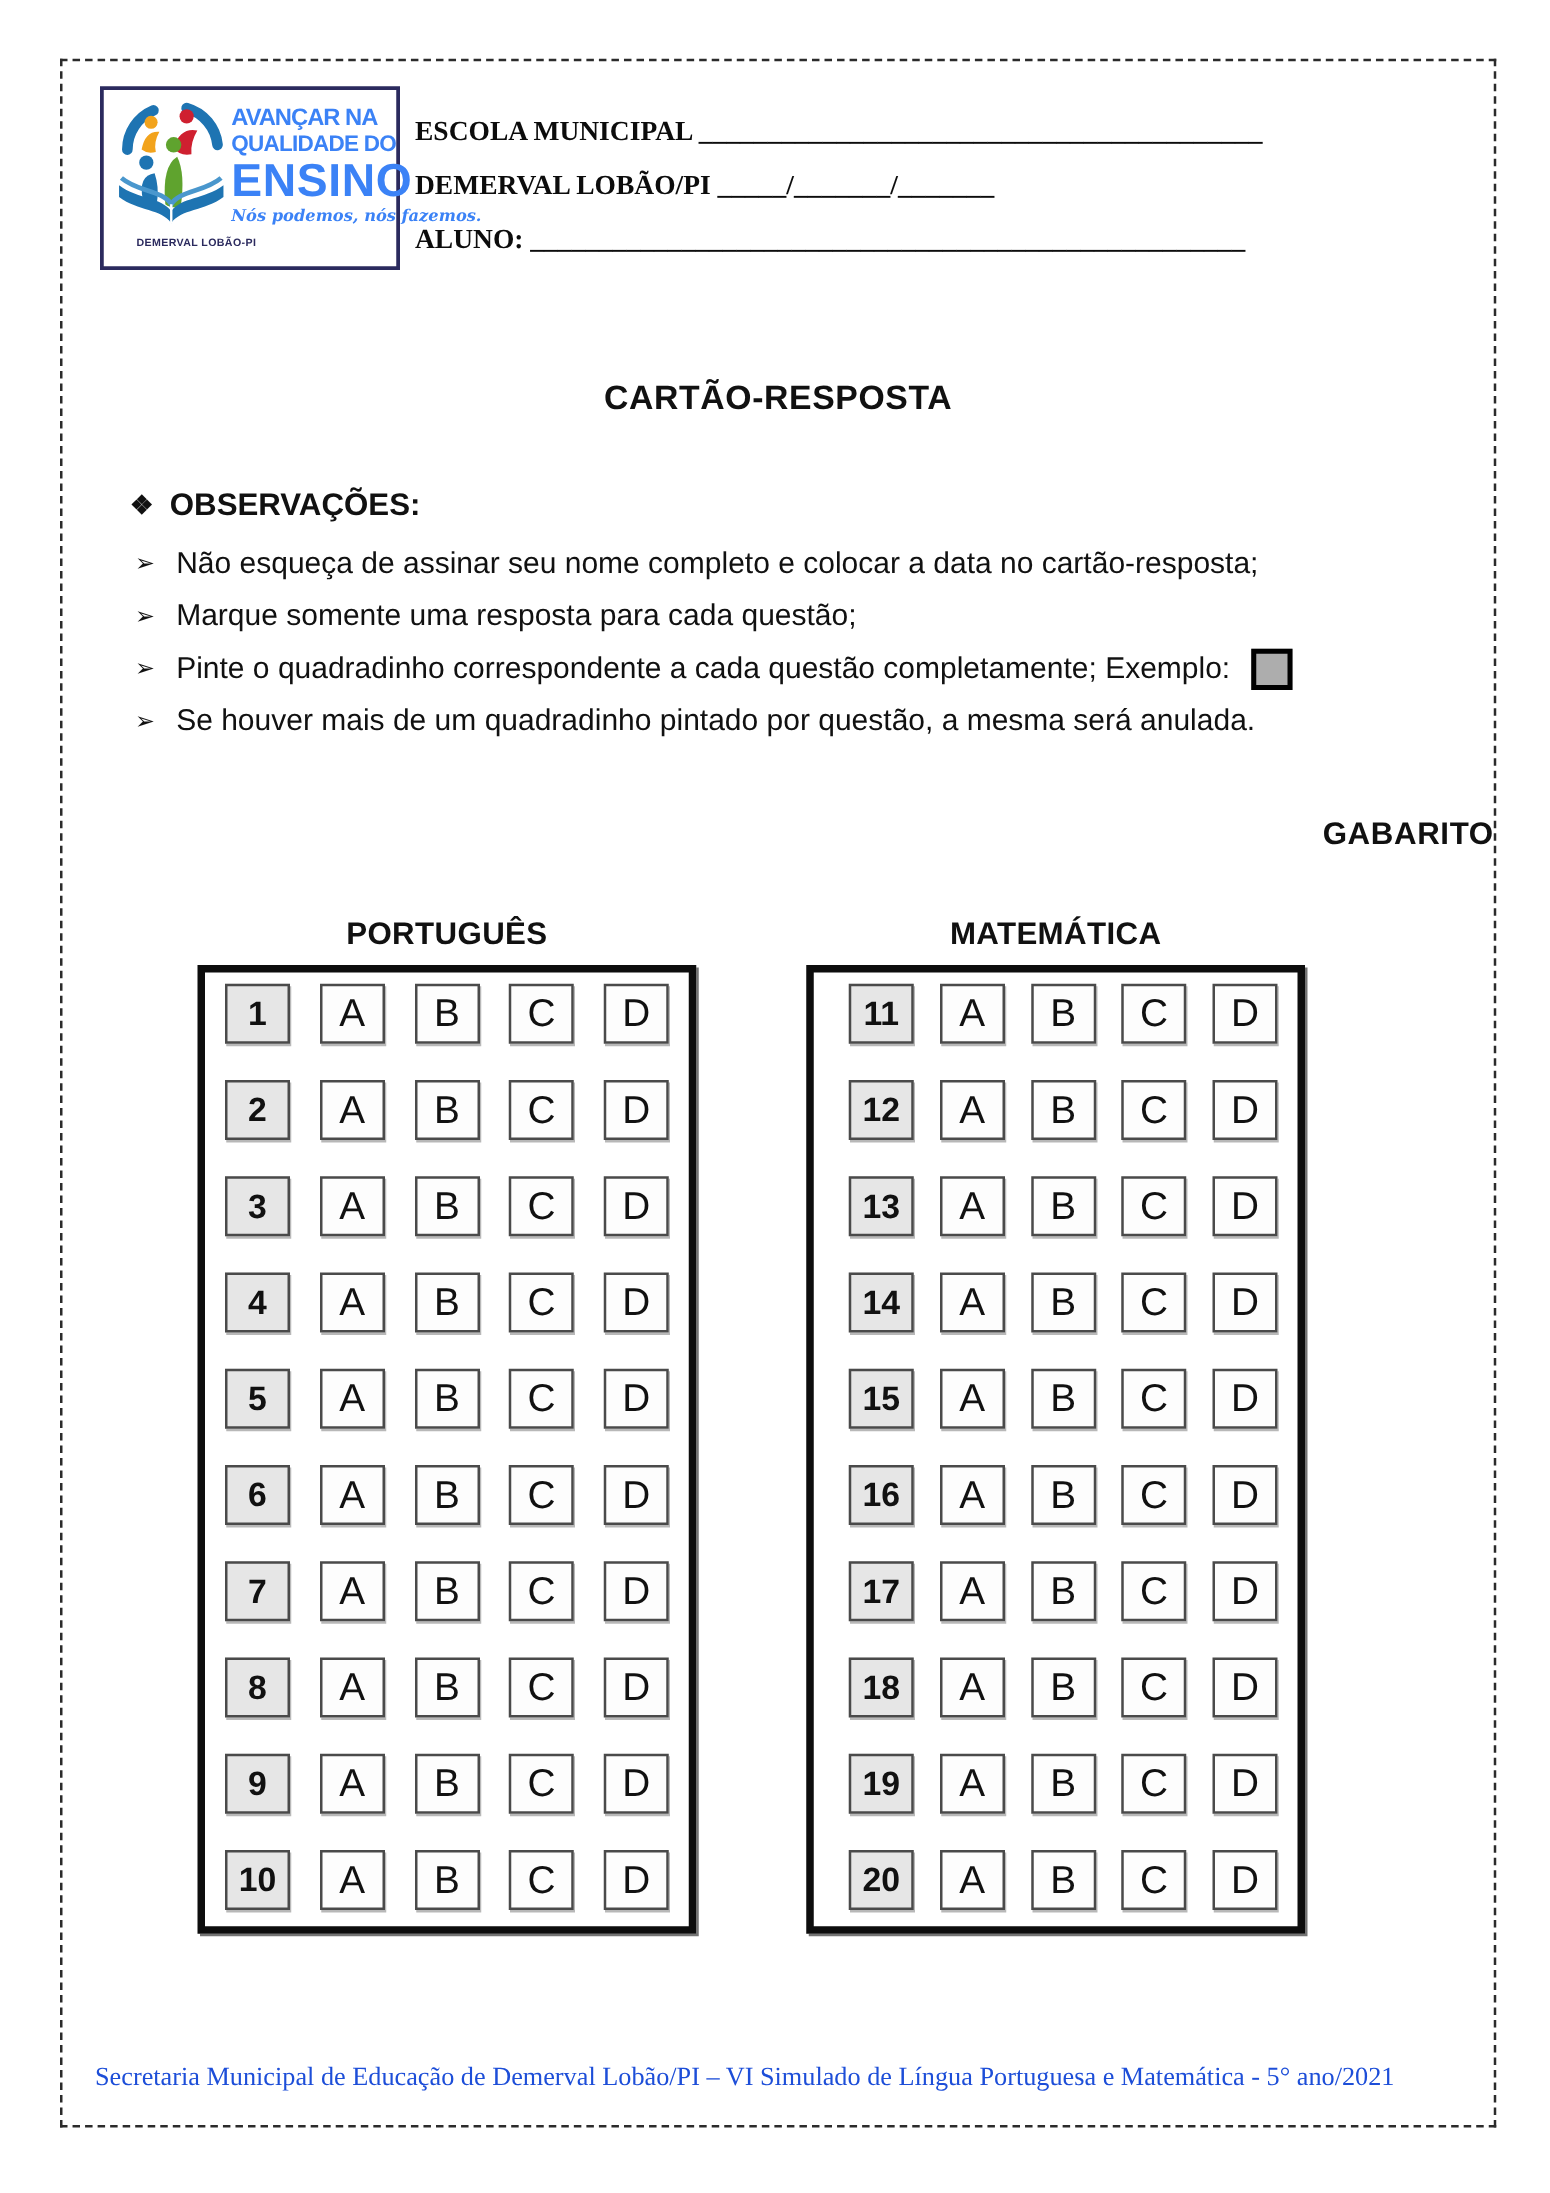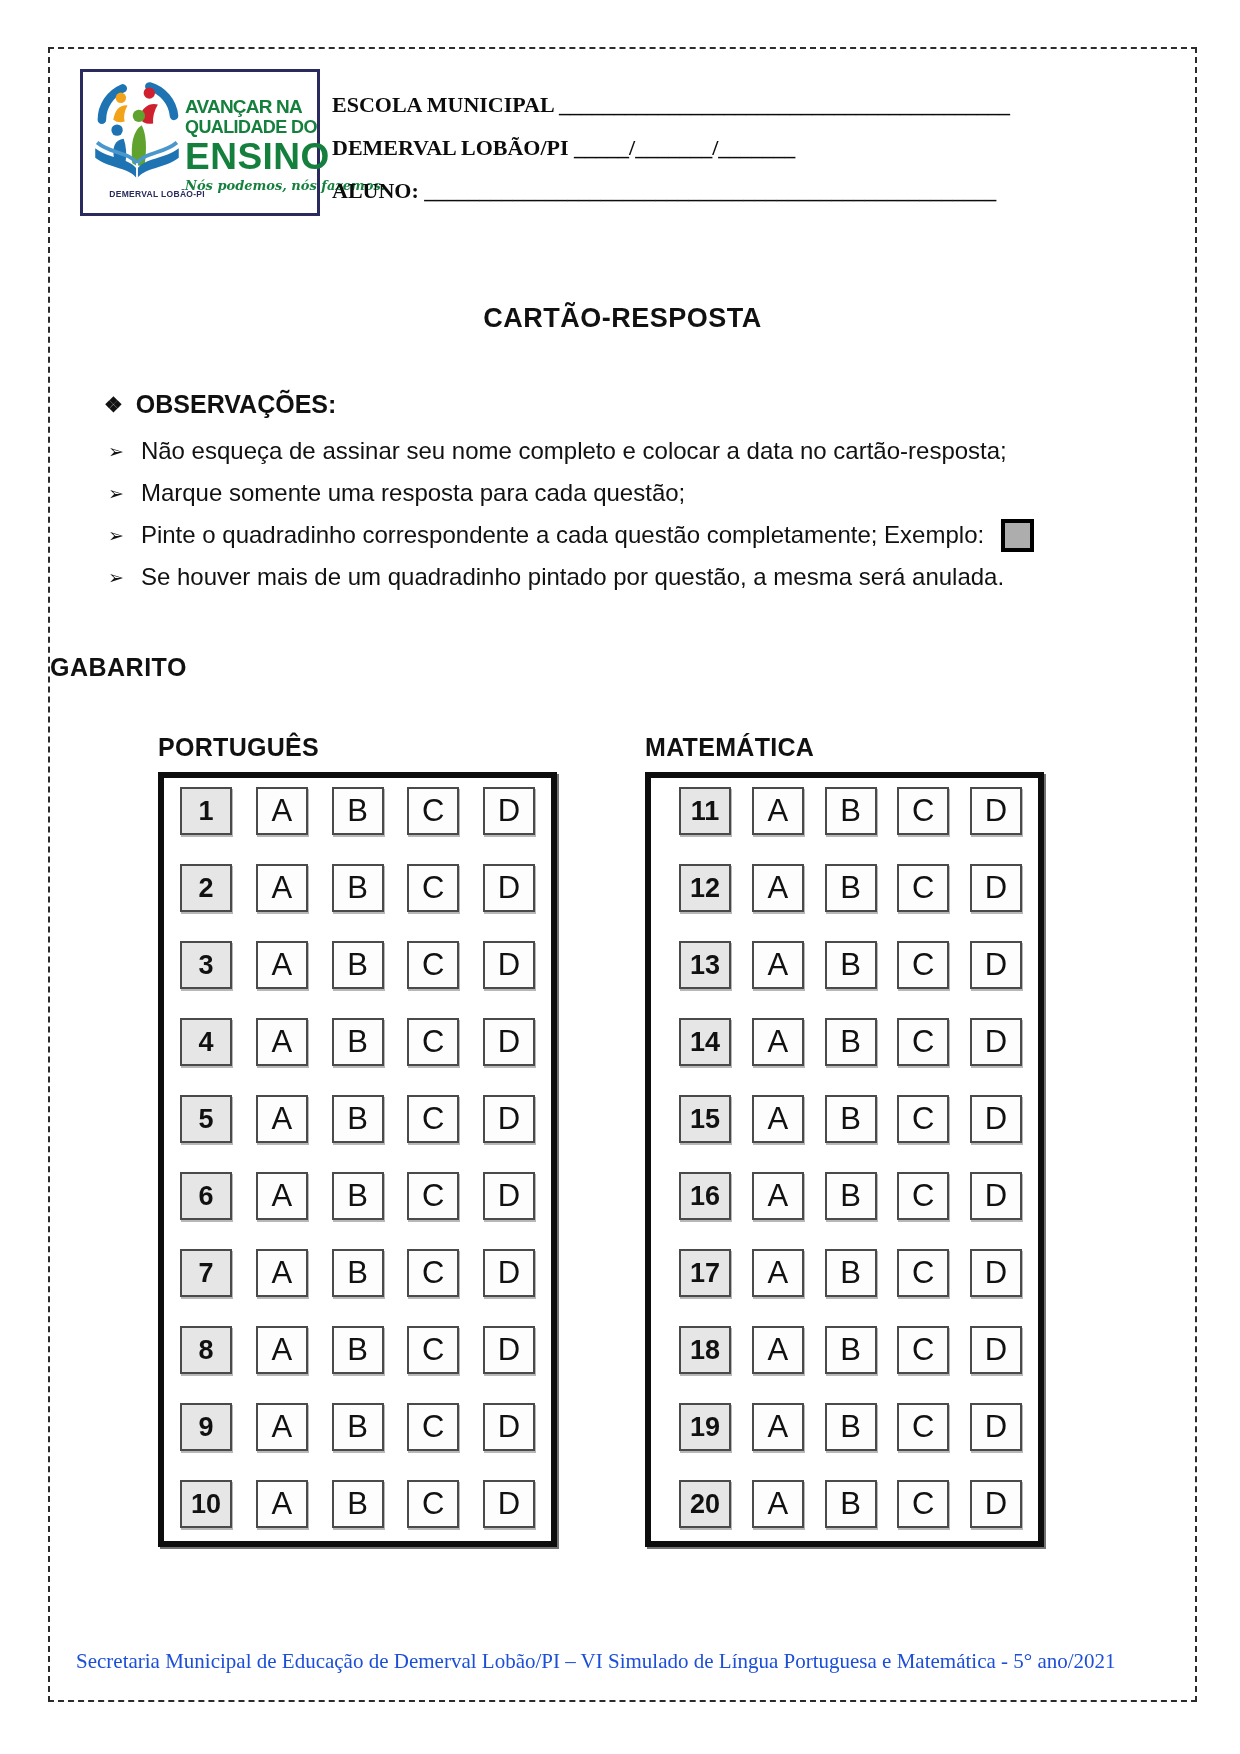--- a/index.html
+++ b/index.html
@@ -15,60 +15,60 @@
   
   .logo-box {
     position:absolute; left:30px; top:20px; width:240px; height:147px;
     border:3px solid #2b2a5e; box-sizing:border-box; background:#fff;
   }
   .emblem { position:absolute; left:4px; top:4px; width:100px; height:112px; }
   .logo-city {
     position:absolute; left:16px; top:117px; width:106px; text-align:right;
     font-size:8.5px; font-weight:bold; color:#2b2a5e; letter-spacing:.3px; white-space:nowrap;
   }
-  .logo-text { position:absolute; left:102px; top:24px; width:132px; color:#15803d; }
+  .logo-text { position:absolute; left:102px; top:12px; width:132px; color:#3b82f6; }
   .lt1 { font-size:19px; font-weight:bold; letter-spacing:-.8px; line-height:21px; white-space:nowrap; }
   .lt2 { font-size:18px; font-weight:bold; letter-spacing:-.6px; line-height:21px; white-space:nowrap; }
   .lt3 { font-size:37px; font-weight:bold; letter-spacing:.5px; line-height:37px; white-space:nowrap; }
   .motto { font-family:"DejaVu Serif", serif; font-style:italic; font-weight:bold;
            font-size:13px; margin-top:3px; white-space:nowrap; }
 
   
   .header-fields {
     position:absolute; left:282px; top:34px; font-family:"Liberation Serif", serif;
     font-weight:bold; font-size:22px; line-height:43px; white-space:nowrap; color:#0c0c0c;
   }
 
   
   .doc-title {
     position:absolute; left:0; top:254px; width:100%; text-align:center;
     font-size:27px; font-weight:bold; letter-spacing:.5px;
   }
   .gabarito-title {
-    position:absolute; left:0; top:604px; width:100%; text-align:left;
+    position:absolute; left:0; top:604px; width:100%; text-align:right;
     font-size:25px; font-weight:bold; letter-spacing:.5px;
   }
 
   
   .obs-heading {
     position:absolute; left:54px; top:341px; font-size:25px; font-weight:bold;
     display:flex; align-items:center;
   }
   .obs-diamond { font-size:21px; margin-right:13px; }
   .obs-list { position:absolute; left:58px; top:387px; }
   .obs-item { height:30px; margin-bottom:12px; font-size:24px; display:flex; align-items:center; white-space:nowrap; }
   .obs-arrow { font-size:19px; margin-right:17px; }
   .example-square {
     display:inline-block; width:25px; height:25px; background:#adadad;
     border:4px solid #000; margin-left:17px;
   }
 
   
   .section-label {
-    position:absolute; top:684px; width:399px; 
+    position:absolute; top:684px; width:399px; text-align:center;
     font-size:25px; font-weight:bold; letter-spacing:.3px;
   }
   .label-port { left:108px; }
   .label-mat  { left:595px; }
   .answer-grid {
     position:absolute; top:723px; width:399px; height:775px;
     border:6px solid #0d0d0d; box-sizing:border-box; background:#fff;
     padding:9px 16px 0; box-shadow:2px 2px 0 rgba(0,0,0,.55);
   }
   .grid-port { left:108px; }

